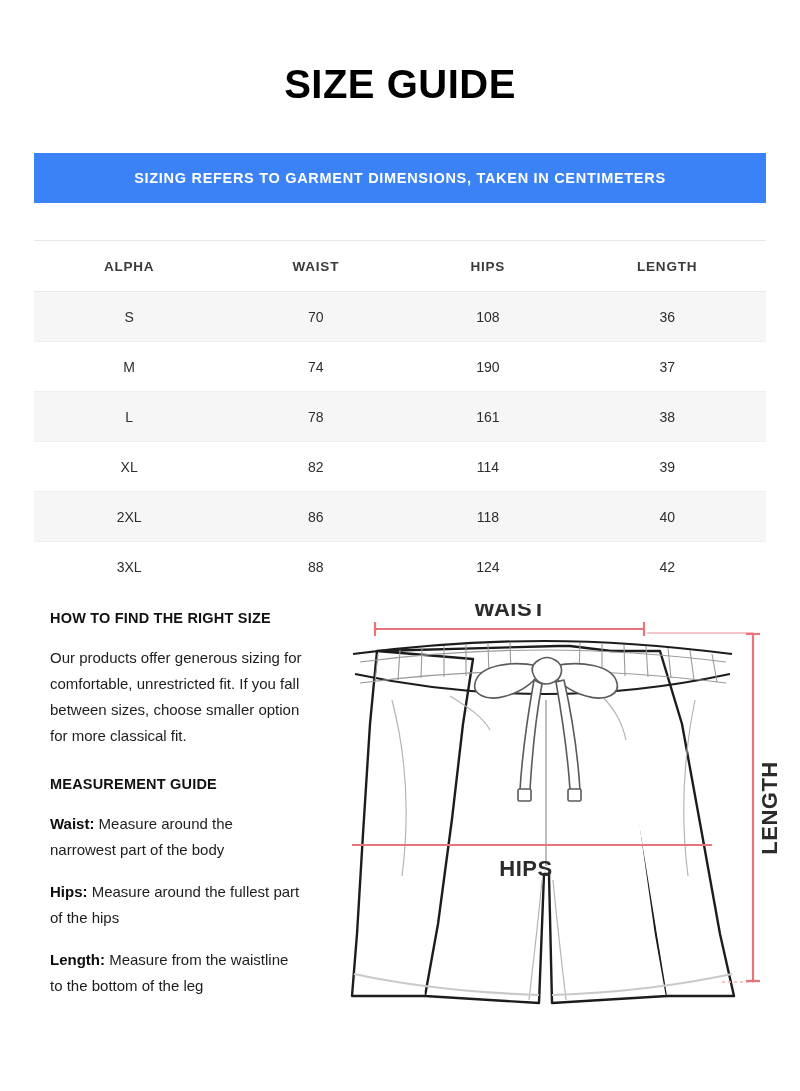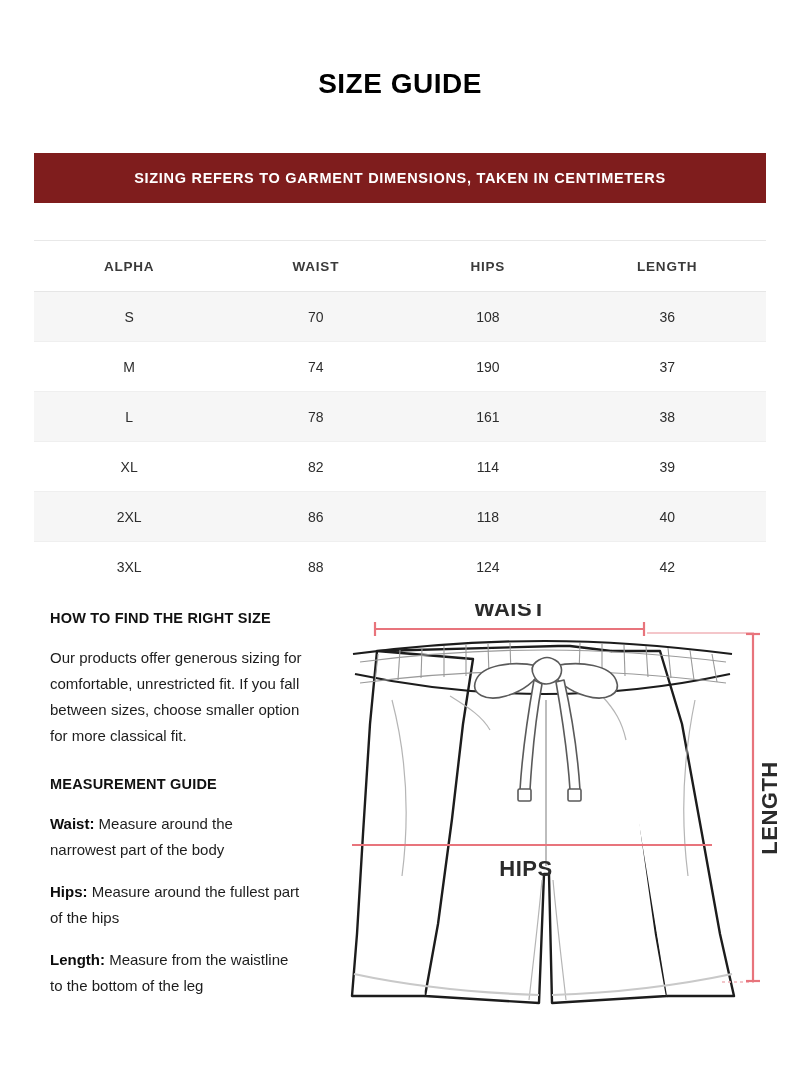--- a/index.html
+++ b/index.html
@@ -19,38 +19,38 @@
   .page {
     width: 800px;
     height: 1091px;
     position: relative;
     box-sizing: border-box;
   }
 
   
   .title {
     text-align: center;
-    font-size: 28px;
+    font-size: 40px;
     font-weight: 900;
     letter-spacing: 0.5px;
     color: #000000;
     margin: 0;
     padding-top: 62px;
     line-height: 44px;
     font-stretch: condensed;
   }
 
   
   .banner {
     position: absolute;
     left: 34px;
     top: 153px;
     width: 732px;
     height: 50px;
-    background: #7f1d1d;
+    background: #3b82f6;
     color: #ffffff;
     display: flex;
     align-items: center;
     justify-content: center;
     font-size: 14.5px;
     font-weight: 700;
     letter-spacing: 0.7px;
     text-align: center;
   }
 

